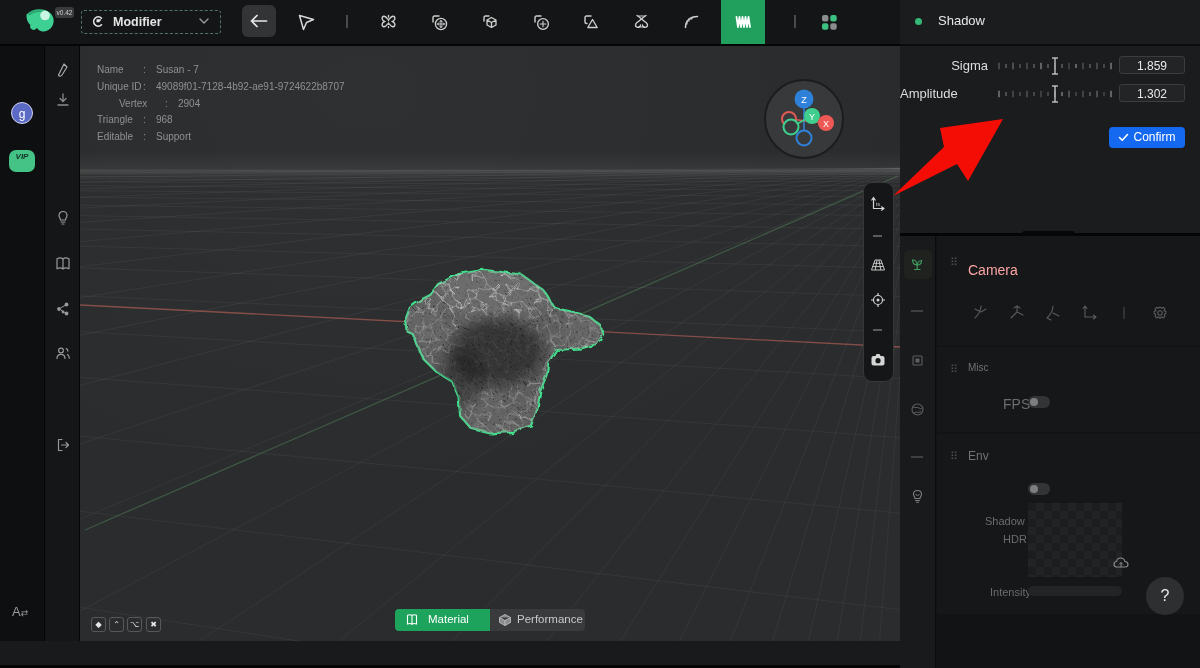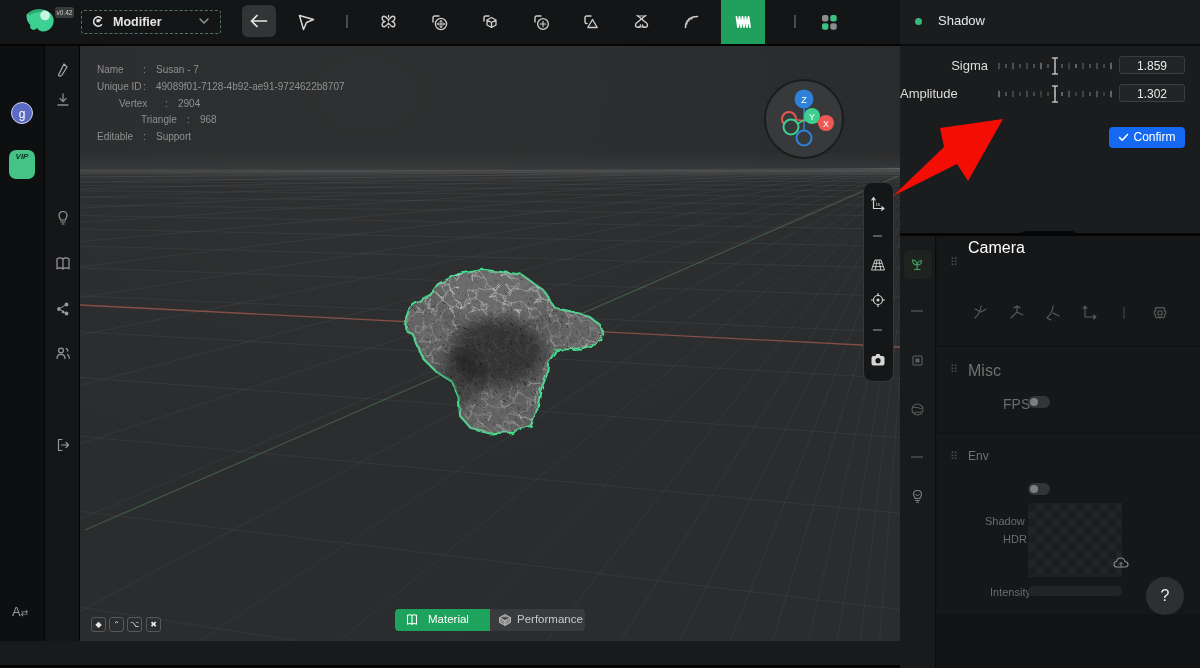--- a/index.html
+++ b/index.html
@@ -88,21 +88,21 @@
   <rect x="0" y="0" width="6.4" height="6.4" rx="2" fill="#8b8c8d"></rect>
   <rect x="8.3" y="0" width="6.4" height="6.4" rx="2" fill="#3cc183"></rect>
   <rect x="0" y="8.3" width="6.4" height="6.4" rx="2" fill="#3cc183"></rect>
   <rect x="8.3" y="8.3" width="6.4" height="6.4" rx="2" fill="#8b8c8d"></rect>
 </svg>
 
 <div class="abs" style="left:0;top:46px;width:44px;height:622px;background:#0e0f10;border-right:1px solid #050505;"></div>
 <div class="abs" style="left:45px;top:46px;width:34px;height:622px;background:#151617;border-right:1px solid #050505;"></div>
 
 <div class="abs" style="left:11px;top:102px;width:22px;height:22px;border-radius:50%;background:#5b6ac4;border:1.5px solid #d0d4f0;color:#fff;font-size:12px;text-align:center;line-height:22px;box-sizing:border-box;">g</div>
-<div class="abs" style="left:9px;top:150px;width:26px;height:29px;background:#45c286;border-radius:7px;color:#123326;font-size:8px;font-weight:bold;font-style:italic;text-align:center;line-height:14px;">VIP</div>
+<div class="abs" style="left:9px;top:150px;width:26px;height:22px;background:#45c286;border-radius:7px;color:#123326;font-size:8px;font-weight:bold;font-style:italic;text-align:center;line-height:14px;">VIP</div>
 <div class="abs" style="left:12px;top:604px;color:#9a9b9c;font-size:13px;">A<span style="font-size:9px;">⇄</span></div>
 
 <svg class="abs" style="left:55px;top:62px;" width="16" height="16" viewBox="0 0 16 16">
     <path d="M9 2 L12 5 L7 13 C6 14.5 4 14.5 3.5 13 L9 2 Z" fill="none" stroke="#a8a9aa" stroke-width="1.2" stroke-linejoin="round"></path>
   </svg>
 <svg class="abs" style="left:55px;top:92px;" width="16" height="16" viewBox="0 0 16 16">
     <path d="M8 2 L8 9 M5 6.5 L8 9.5 L11 6.5 M3 13 L13 13" fill="none" stroke="#8a8b8c" stroke-width="1.3" stroke-linecap="round"></path>
   </svg>
 <svg class="abs" style="left:55px;top:210px;" width="16" height="16" viewBox="0 0 16 16">
     <path d="M8 1.5 C10.5 1.5 12 3.5 12 5.5 C12 7.5 10.5 8.5 10.5 10 L5.5 10 C5.5 8.5 4 7.5 4 5.5 C4 3.5 5.5 1.5 8 1.5 Z M6 12 L10 12 M7 14 L9 14" fill="none" stroke="#98999a" stroke-width="1.2" stroke-linejoin="round" stroke-linecap="round"></path>
@@ -242,21 +242,21 @@
     <ellipse cx="489" cy="416" rx="26" ry="20" fill="#777777" opacity="0.16" filter="url(#soft)"></ellipse>
     <ellipse cx="498" cy="352" rx="46" ry="34" fill="#101010" opacity="0.5" filter="url(#soft)"></ellipse>
     <ellipse cx="460" cy="378" rx="22" ry="27" fill="#0c0c0c" opacity="0.4" filter="url(#soft)"></ellipse>
   </g>
 </svg>
 
   <div class="abs" style="left:17px;top:16px;font-size:10px;color:#8f9091;line-height:16.8px;white-space:nowrap;">
     <div style="position:relative;">Name<span style="position:absolute;left:46px;">:</span><span style="position:absolute;left:59px;">Susan - 7</span></div>
     <div style="position:relative;">Unique ID<span style="position:absolute;left:46px;">:</span><span style="position:absolute;left:59px;">49089f01-7128-4b92-ae91-9724622b8707</span></div>
     <div style="position:relative;margin-left:22px;">Vertex<span style="position:absolute;left:46px;">:</span><span style="position:absolute;left:59px;">2904</span></div>
-    <div style="position:relative;margin-left:44px;">Triangle<span style="position:absolute;left:46px;">:</span><span style="position:absolute;left:59px;">968</span></div>
+    <div style="position:relative;">Triangle<span style="position:absolute;left:46px;">:</span><span style="position:absolute;left:59px;">968</span></div>
     <div style="position:relative;">Editable<span style="position:absolute;left:46px;">:</span><span style="position:absolute;left:59px;">Support</span></div>
   </div>
 
   <svg class="abs" style="left:684px;top:33px;" width="80" height="80" viewBox="0 0 80 80">
     <circle cx="40" cy="40" r="39" fill="#38393a" stroke="#1b1c1d" stroke-width="2"></circle>
     <line x1="40" y1="20" x2="40" y2="59" stroke="#2f80d8" stroke-width="1.6"></line>
     <line x1="25" y1="40" x2="62" y2="44" stroke="#e05a55" stroke-width="1.6"></line>
     <line x1="27" y1="48" x2="48" y2="37" stroke="#3ecf8e" stroke-width="1.6"></line>
     <circle cx="25" cy="40" r="7" fill="#38393a" stroke="#e05a55" stroke-width="2"></circle>
     <circle cx="27" cy="48" r="7.5" fill="#38393a" stroke="#3ecf8e" stroke-width="2"></circle>
@@ -396,38 +396,38 @@
     <path d="M3 5 C5 6.5 7 4.5 9 6 C11 7.5 12 6.5 12.8 5.5 M4 11 C6 9.5 9 11 11 9.5" fill="none" stroke="#5e5f60" stroke-width="1"></path>
   </svg>
 <div class="abs" style="left:911px;top:456px;width:12px;height:1.5px;background:#3f4041;"></div>
 <svg class="abs" style="left:910px;top:489px;" width="15" height="15" viewBox="0 0 15 15">
     <path d="M7.5 1.5 C10 1.5 11.5 3.3 11.5 5.2 C11.5 7 10 8 10 9.5 L5 9.5 C5 8 3.5 7 3.5 5.2 C3.5 3.3 5 1.5 7.5 1.5 Z M5.5 11.5 L9.5 11.5 M6.5 13.3 L8.5 13.3" fill="none" stroke="#7e7f80" stroke-width="1.1" stroke-linecap="round"></path>
     <path d="M5.5 5 L7.5 7 L9.5 5" fill="none" stroke="#7e7f80" stroke-width="1"></path>
   </svg>
 
 <div class="abs" style="left:937px;top:236px;width:263px;height:109px;background:#161718;"></div>
 <div class="abs" style="left:950px;top:256px;color:#4e4f50;font-size:11px;letter-spacing:1px;">⠿</div>
-<div class="abs" style="left:968px;top:239px;color:#ffffff;font-size:16px;">Camera</div>
+<div class="abs" style="left:968px;top:262px;color:#fca5a5;font-size:14px;">Camera</div>
 <svg class="abs" style="left:973px;top:304px;" width="200" height="18" viewBox="0 0 200 18">
   <g stroke="#5b5c5d" fill="none" stroke-width="1.1" stroke-linecap="round">
     <path d="M2 14 C6 10 8 6 8 2 M8 8 L13 5 M8 8 L2 5"></path>
     <path d="M38 14 L44 8 L44 2 M44 8 L50 11 M44 2 L41 4 M44 2 L47 4"></path>
     <path d="M74 14 C78 10 80 6 80 2 M80 9 L86 12 M74 14 L78 16"></path>
     <path d="M112 2 L112 13 L123 13 M112 2 L110 4.5 M112 2 L114 4.5 M123 13 L120.5 11 M123 13 L120.5 15"></path>
   </g>
   <line x1="151" y1="3" x2="151" y2="15" stroke="#3a3b3c" stroke-width="1.5"></line>
   <g stroke="#5b5c5d" fill="none" stroke-width="1.1">
     <circle cx="187" cy="9" r="2.2"></circle>
     <path d="M187 3.2 L188.6 4.1 L190.4 3.4 L191.8 4.8 L191.1 6.6 L192.8 7.4 L192.8 9.4 L191.3 10.5 L191.8 12.4 L190.4 13.8 L188.5 13 L187 14.2 L185.5 13 L183.6 13.8 L182.2 12.4 L182.7 10.5 L181.2 9.4 L181.2 7.4 L182.9 6.6 L182.2 4.8 L183.6 3.4 L185.4 4.1 Z"></path>
   </g>
 </svg>
 
 <div class="abs" style="left:937px;top:347px;width:263px;height:85px;background:#161718;"></div>
 <div class="abs" style="left:950px;top:363px;color:#4e4f50;font-size:11px;letter-spacing:1px;">⠿</div>
-<div class="abs" style="left:968px;top:362px;color:#707172;font-size:16px;">Misc</div>
+<div class="abs" style="left:968px;top:362px;color:#707172;font-size:10px;">Misc</div>
 <div class="abs" style="left:1003px;top:396px;color:#6b6c6d;font-size:14px;text-align:right;">FPS</div>
 <div class="abs" style="left:1028px;top:396px;width:22px;height:12px;background:#333435;border-radius:6px;"></div>
 <div class="abs" style="left:1030px;top:398px;width:8px;height:8px;background:#7d7e7f;border-radius:50%;"></div>
 
 <div class="abs" style="left:937px;top:434px;width:263px;height:180px;background:#161718;"></div>
 <div class="abs" style="left:950px;top:450px;color:#4e4f50;font-size:11px;letter-spacing:1px;">⠿</div>
 <div class="abs" style="left:968px;top:449px;color:#707172;font-size:12px;">Env</div>
 <div class="abs" style="left:985px;top:483px;color:#6b6c6d;font-size:11px;margin-top:32px;">Shadow</div>
 <div class="abs" style="left:1028px;top:483px;width:22px;height:12px;background:#333435;border-radius:6px;"></div>
 <div class="abs" style="left:1030px;top:485px;width:8px;height:8px;background:#7d7e7f;border-radius:50%;"></div>

